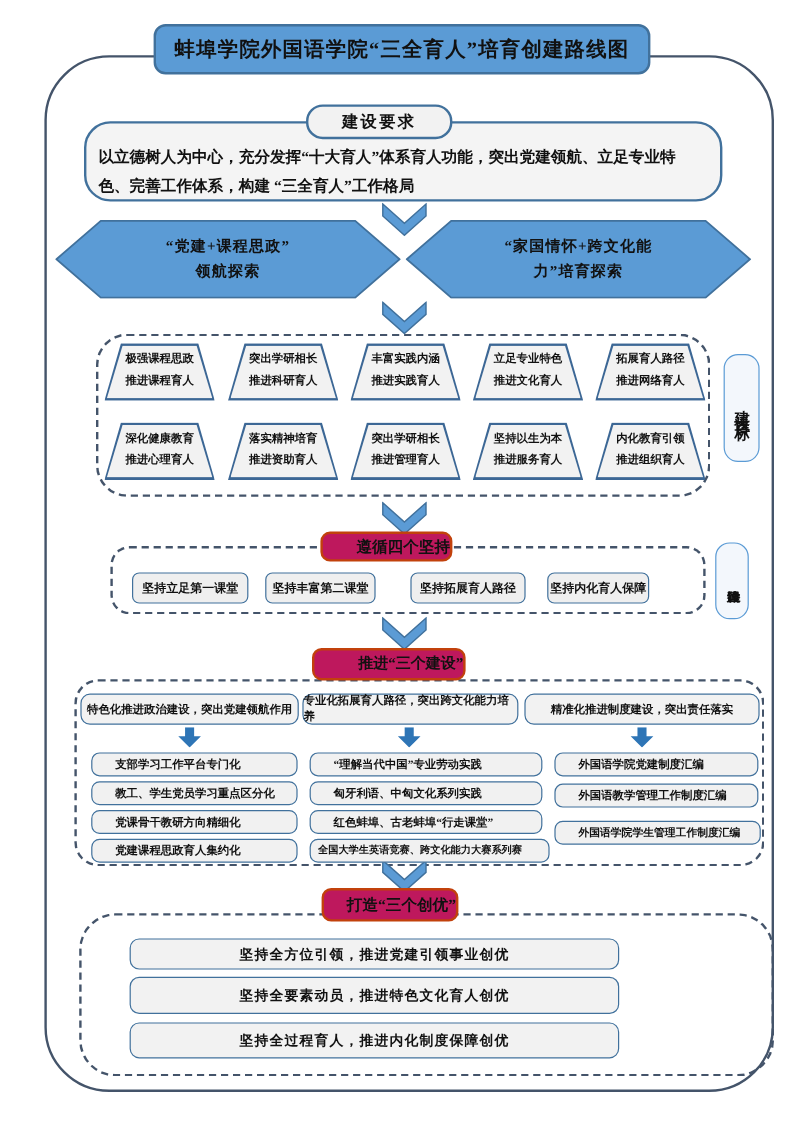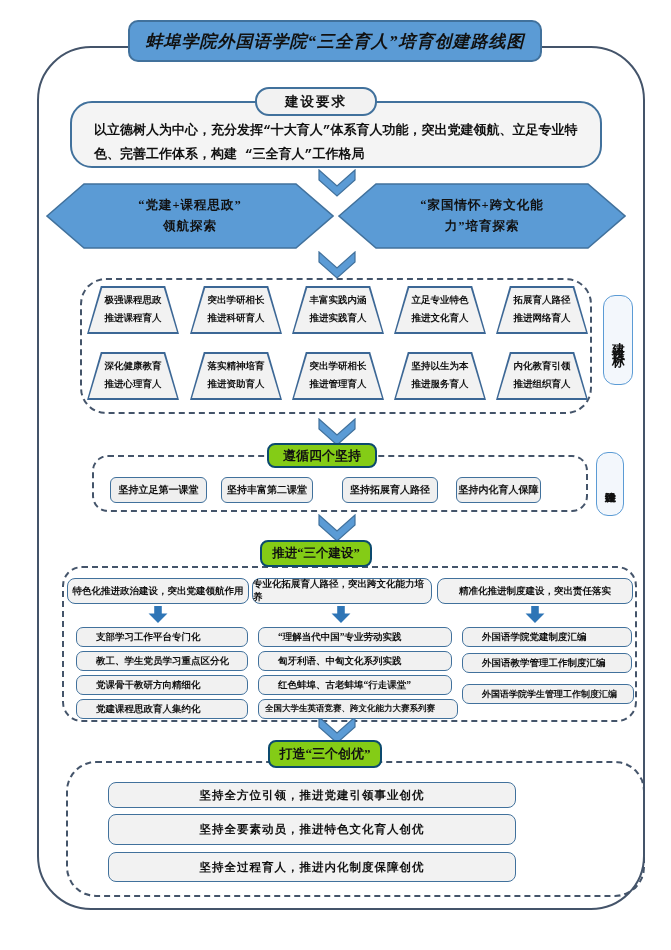--- a/index.html
+++ b/index.html
@@ -4,27 +4,27 @@
 <style>
   html,body{margin:0;padding:0;background:#ffffff;}
   .page{position:relative;width:671px;height:950px;background:#ffffff;overflow:hidden;
         font-family:"Liberation Serif","DejaVu Serif",serif;color:#111;font-weight:bold;}
   .abs{position:absolute;box-sizing:border-box;}
 
   .outer-border{left:37px;top:46px;width:608px;height:864px;border:2px solid #44546a;border-radius:54px;}
 
   .title-box{left:128px;top:20px;width:414px;height:42px;background:#5b9bd5;border:2px solid #41719c;
              border-radius:10px;display:flex;align-items:center;justify-content:center;
-             font-size:17px;letter-spacing:1px;z-index:3;font-style:italic;}
+             font-size:17px;letter-spacing:1px;z-index:3;}
 
   .pill{background:#f2f2f2;border:2px solid #41719c;border-radius:14px;display:flex;align-items:center;
         justify-content:center;z-index:4;}
   .req-pill{left:255px;top:87px;width:122px;height:29px;font-size:13.5px;letter-spacing:2px;}
   .req-box{left:70px;top:101px;width:532px;height:67px;background:#f4f4f4;border:2px solid #41719c;
-           border-radius:22px;z-index:2;padding:16px 16px 0 22px;font-size:13px;line-height:1.85;font-family:Liberation Mono, monospace;}
+           border-radius:22px;z-index:2;padding:16px 16px 0 10px;font-size:13px;line-height:1.85;}
 
   .chev{position:absolute;width:38px;height:28px;z-index:2;}
 
   .hex{position:absolute;width:288px;height:66px;top:183px;z-index:2;font-family:Liberation Serif, serif;}
   .hex-txt{position:absolute;inset:0;display:flex;flex-direction:column;align-items:center;
            justify-content:center;font-size:12.5px;line-height:21px;letter-spacing:1px;z-index:3;}
 
   .dash{border:2px dashed #44546a;border-radius:26px;z-index:0;}
   .goals-dash{left:80px;top:278px;width:512px;height:136px;}
   .four-dash{left:92px;top:455px;width:496px;height:57px;border-radius:16px;}
@@ -37,24 +37,24 @@
            clip-path:polygon(15% 0,85% 0,100% 100%,0 100%);}
   .trap-txt{position:absolute;inset:0;text-align:center;padding-top:5px;font-size:9.5px;line-height:18px;}
 
   .side-label{background:#f3f7fc;border:1.5px solid #5b9bd5;border-radius:12px;display:flex;
               align-items:center;justify-content:center;z-index:2;}
   .vtext{writing-mode:vertical-rl;text-orientation:upright;}
   .goals-side{left:603px;top:295px;width:30px;height:90px;font-size:13px;letter-spacing:4px;}
   .four-side{left:596px;top:452px;width:28px;height:64px;font-size:11px;}
   .four-side .vtext{transform:scaleY(0.9);letter-spacing:0;}
 
-  .sec-header{background:#84cc16;border:2px solid #0c4a6e;border-radius:8px;display:flex;
-              align-items:center;justify-content:center;z-index:3;}
+  .sec-header{background:#be185d;border:2px solid #c2410c;border-radius:8px;display:flex;
+              align-items:center;justify-content:flex-end;z-index:3;}
   .four-header{left:267px;top:443px;width:110px;height:25px;font-size:13px;}
-  .tc-header{left:260px;top:540px;width:112px;height:27px;font-size:12.5px;}
+  .tc-header{left:260px;top:540px;width:128px;height:27px;font-size:12.5px;}
   .exc-header{left:268px;top:740px;width:114px;height:28px;font-size:13px;}
 
   .small-box{background:#efefef;border:1.5px solid #41719c;border-radius:6px;display:flex;
              align-items:center;justify-content:center;font-size:10px;z-index:2;}
   .col-header{background:#f2f2f2;border:1.5px solid #41719c;border-radius:8px;display:flex;
               align-items:center;justify-content:center;font-size:9.5px;z-index:2;}
   .list-item{background:#f1f1f1;border:1.2px solid #41719c;border-radius:7px;display:flex;
              align-items:center;font-size:9.5px;padding-left:19px;z-index:2;}
   .blk-arrow{position:absolute;width:20px;height:17px;z-index:2;}
 

